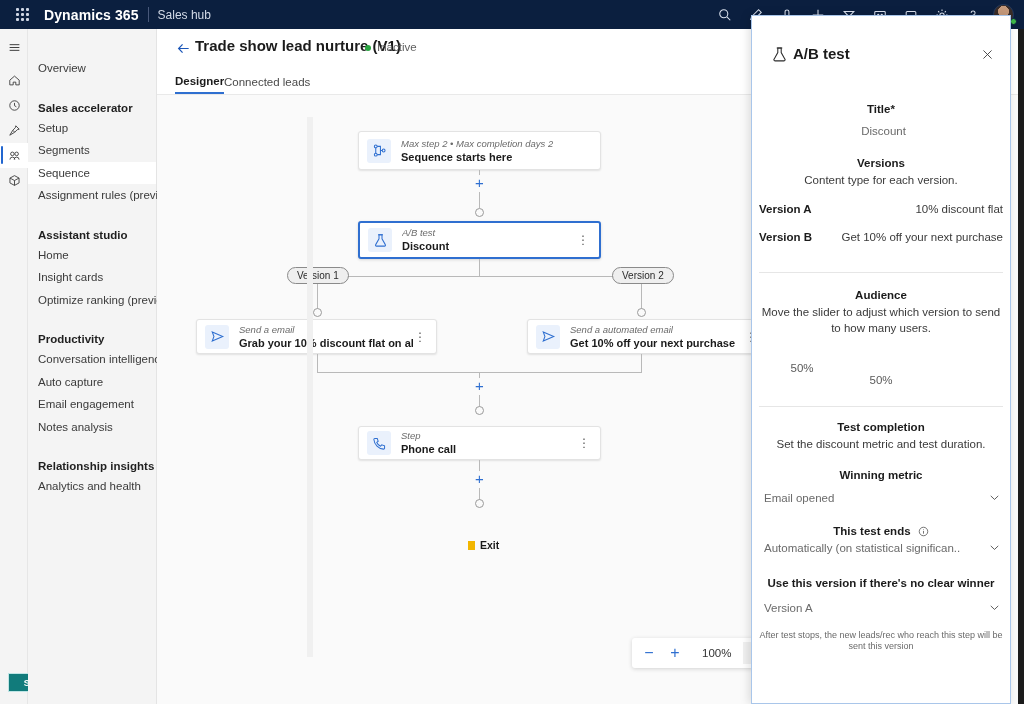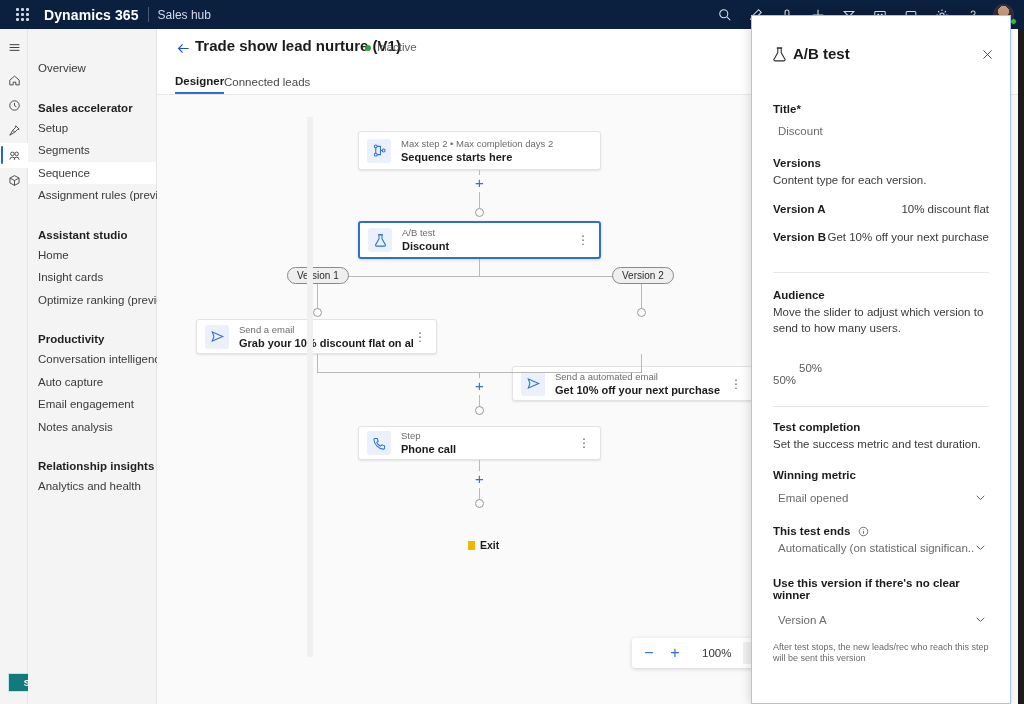--- a/index.html
+++ b/index.html
@@ -116,21 +116,21 @@
     border-radius: 3px; box-shadow: 0 1px 2px rgba(0,0,0,.10);
     display: flex; align-items: center; padding: 0 8px;
   }
   .node.sel { border: 2px solid #2f6fd0; box-shadow: 0 1px 3px rgba(0,0,0,.14); }
   .node-ico {
     width: 24px; height: 24px; background: #eaf1fc; border-radius: 3px;
     display: flex; align-items: center; justify-content: center;
     color: #2f6fd0; flex: 0 0 24px;
   }
   .node-txt { margin-left: 10px; overflow: hidden; }
-  .node-sub { font-size: 9.5px; color: #6b6b6b; line-height: 12px; white-space: nowrap; }
+  .node-sub { font-size: 9.5px; color: #6b6b6b; line-height: 12px; white-space: nowrap; font-style: italic; }
   .node-title { font-size: 11px; font-weight: bold; color: #1b1b1b; line-height: 14px; white-space: nowrap; }
   .node-more {
     margin-left: auto; width: 14px; color: #5a5a5a; font-size: 12px;
     letter-spacing: 0; text-align: center; line-height: 10px; padding-right: 2px;
   }
   .node-more b { display: block; font-weight: normal; }
 
   .vline { position: absolute; width: 1px; background: #b9b9b9; }
   .hline { position: absolute; height: 1px; background: #b9b9b9; }
   .plus-btn {
@@ -170,21 +170,21 @@
 
   
   .panel {
     position: absolute; top: 15px; left: 751px; width: 260px; height: 689px;
     background: #ffffff; border: 1px solid #a9c6ea; box-shadow: -2px 0 9px rgba(0,0,0,.13);
   }
   .panel-head { position: relative; height: 52px; }
   .panel-ico { position: absolute; left: 19px; top: 30px; color: #2b2b2b; }
   .panel-title { position: absolute; left: 41px; top: 29px; font-size: 15px; font-weight: bold; color: #1b1b1b; }
   .panel-close { position: absolute; right: 16px; top: 31px; color: #3a3a3a; }
-  .panel-body { padding: 0 21px; }
+  .panel-body { padding: 0 7px; text-align: center; }
   .p-label { font-size: 11.5px; font-weight: bold; color: #1b1b1b; }
   .p-desc { font-size: 11.5px; color: #3a3a3a; line-height: 16px; }
   .p-value { font-size: 11.5px; color: #6a6a6a; padding-left: 5px; }
   .p-row { display: flex; align-items: baseline; justify-content: space-between; }
   .p-row .p-right { font-size: 11.5px; color: #3a3a3a; }
   .divider { height: 1px; background: #e6e6e6; }
   .select {
     position: relative; height: 22px; display: flex; align-items: center;
     font-size: 11.5px; color: #6a6a6a; padding-left: 5px;
   }
@@ -439,21 +439,21 @@
         </div>
         <div class="node-txt">
           <div class="node-sub">Send a email</div>
           <div class="node-title">Grab your 10% discount flat on all item</div>
         </div>
         <div class="node-more">
             <b>⋮</b>
           </div>
       </div>
 
-      <div class="node" style="left:355px; top:224px; width:241px; height:35px;margin-top:47px;">
+      <div class="node" style="left:370px; top:224px; width:241px; height:35px;">
         <div class="node-ico">
           <svg width="15" height="15" viewBox="0 0 16 16" fill="none" stroke="currentColor" stroke-width="1.1">
               <path d="M2.4 3.2 L13.6 8 L2.4 12.8 L4.2 8 Z"></path>
             </svg>
         </div>
         <div class="node-txt">
           <div class="node-sub">Send a automated email</div>
           <div class="node-title">Get 10% off your next purchase</div>
         </div>
         <div class="node-more">
@@ -544,21 +544,21 @@
       <div class="p-desc" style="margin-top:3px;">Move the slider to adjust which version to send to how many users.</div>
 
       <div class="pct-row" style="margin-top:26px;flex-direction:column;">
         <span style="width:60px; padding-left:26px;">50%</span>
         <span>50%</span>
       </div>
 
       <div class="divider" style="margin-top:20px;"></div>
 
       <div class="p-label" style="margin-top:14px;">Test completion</div>
-      <div class="p-desc" style="margin-top:3px;">Set the success metric and test duration.</div>
+      <div class="p-desc" style="margin-top:3px;">Set the discount metric and test duration.</div>
 
       <div class="p-label" style="margin-top:17px;">Winning metric</div>
       <div class="select" style="margin-top:6px;">
         <span>Email opened</span>
         <span class="chev">
           <svg width="13" height="13" viewBox="0 0 16 16" fill="none" stroke="currentColor" stroke-width="1.1">
               <path d="M3.4 6 L8 10.4 L12.6 6"></path>
             </svg>
         </span>
       </div>

